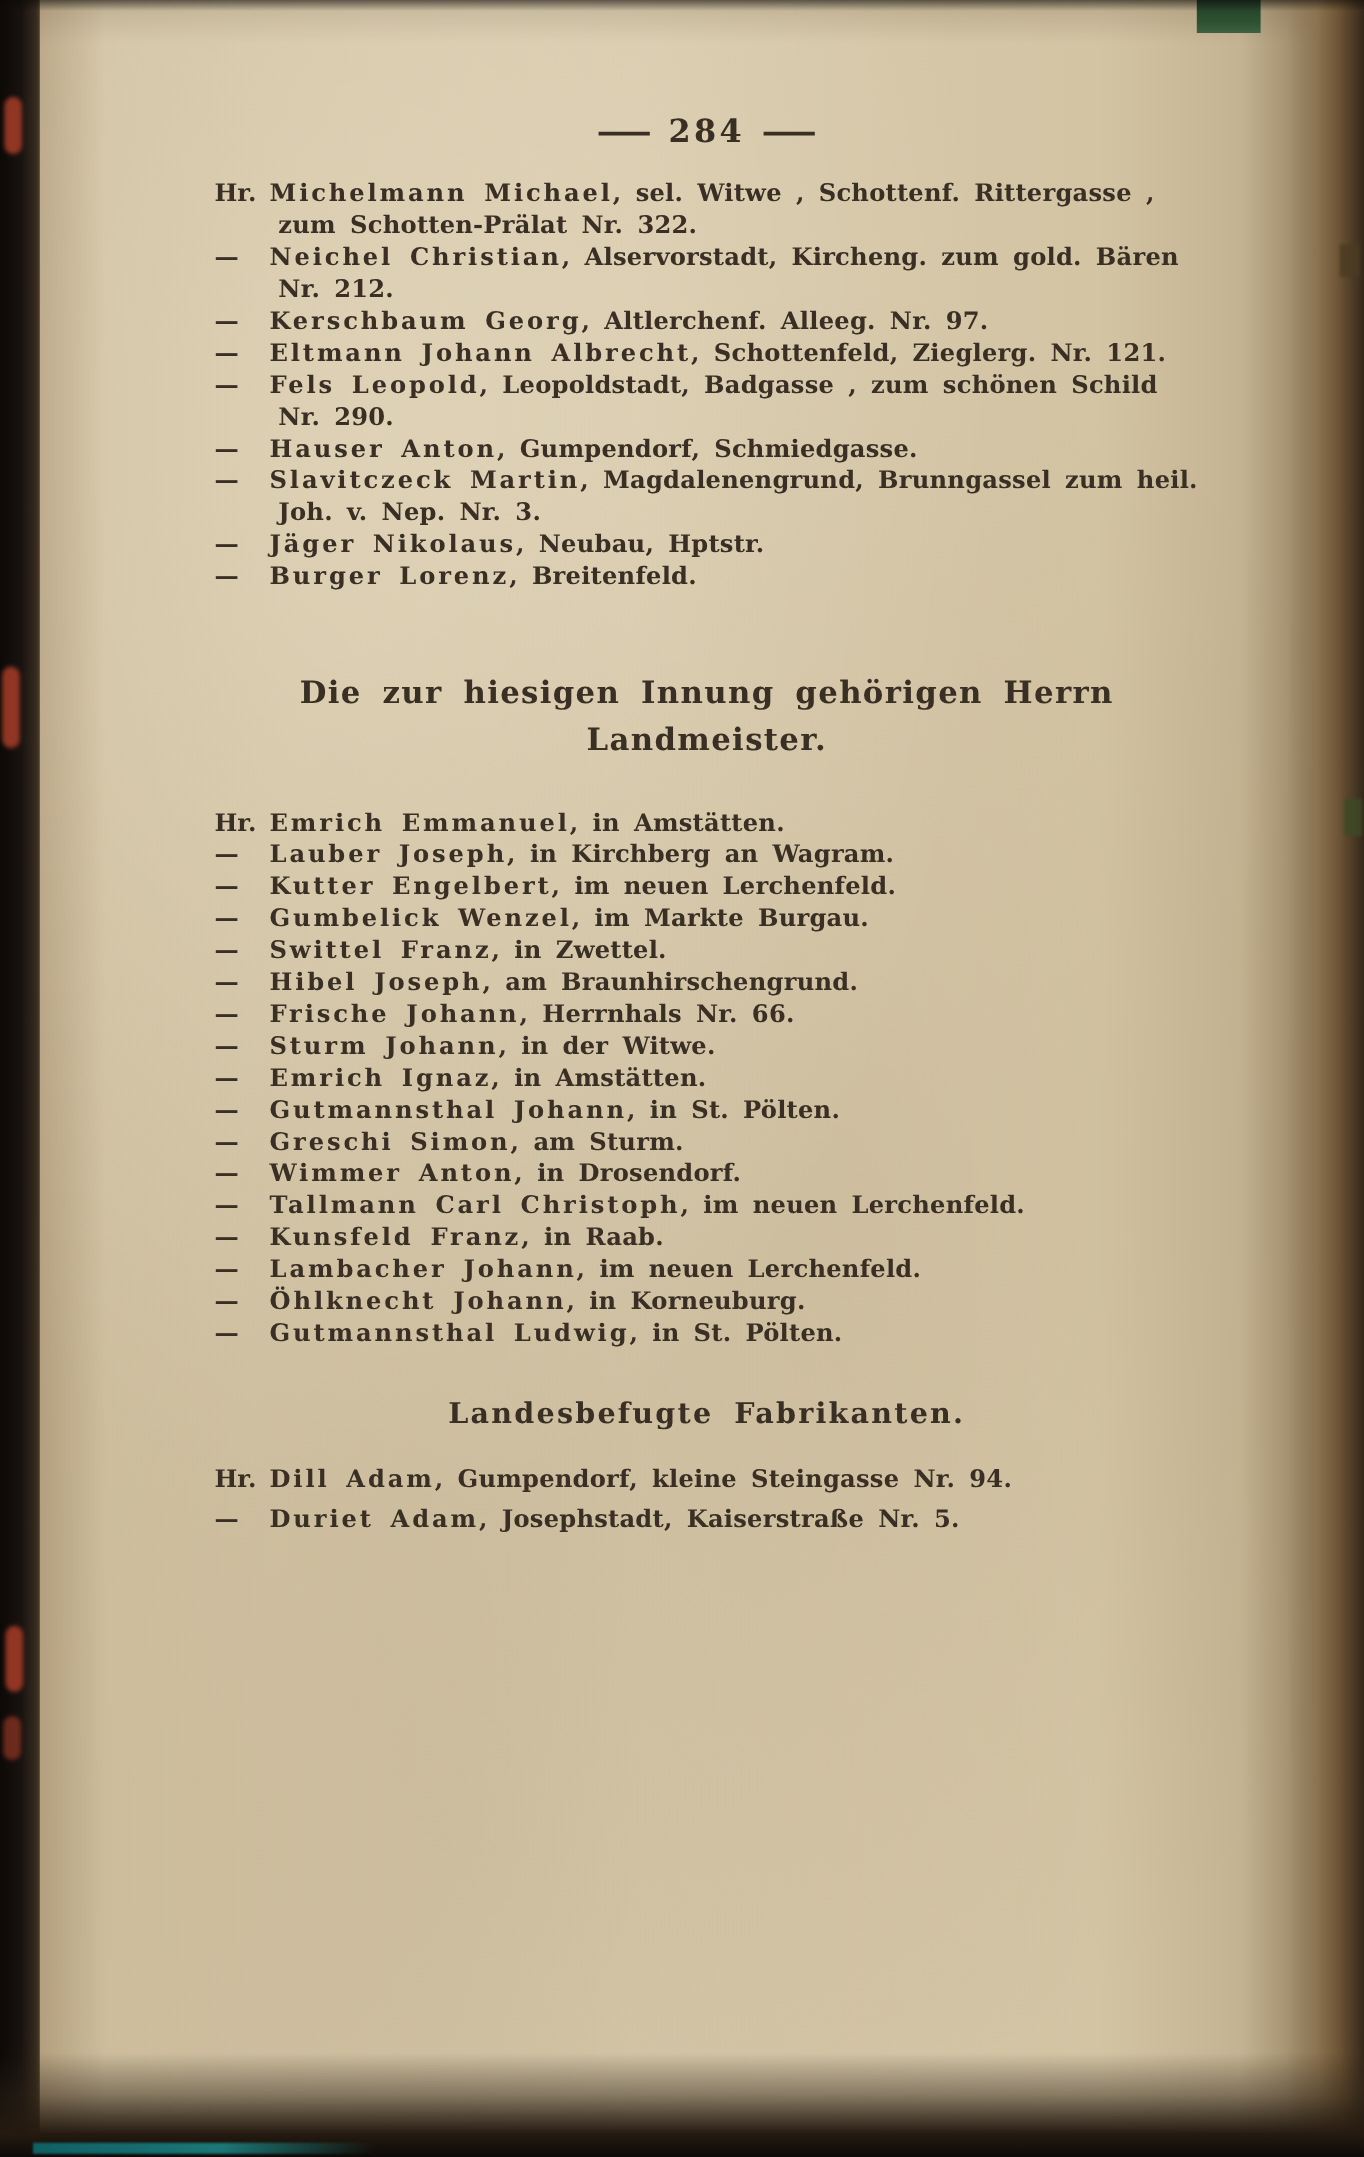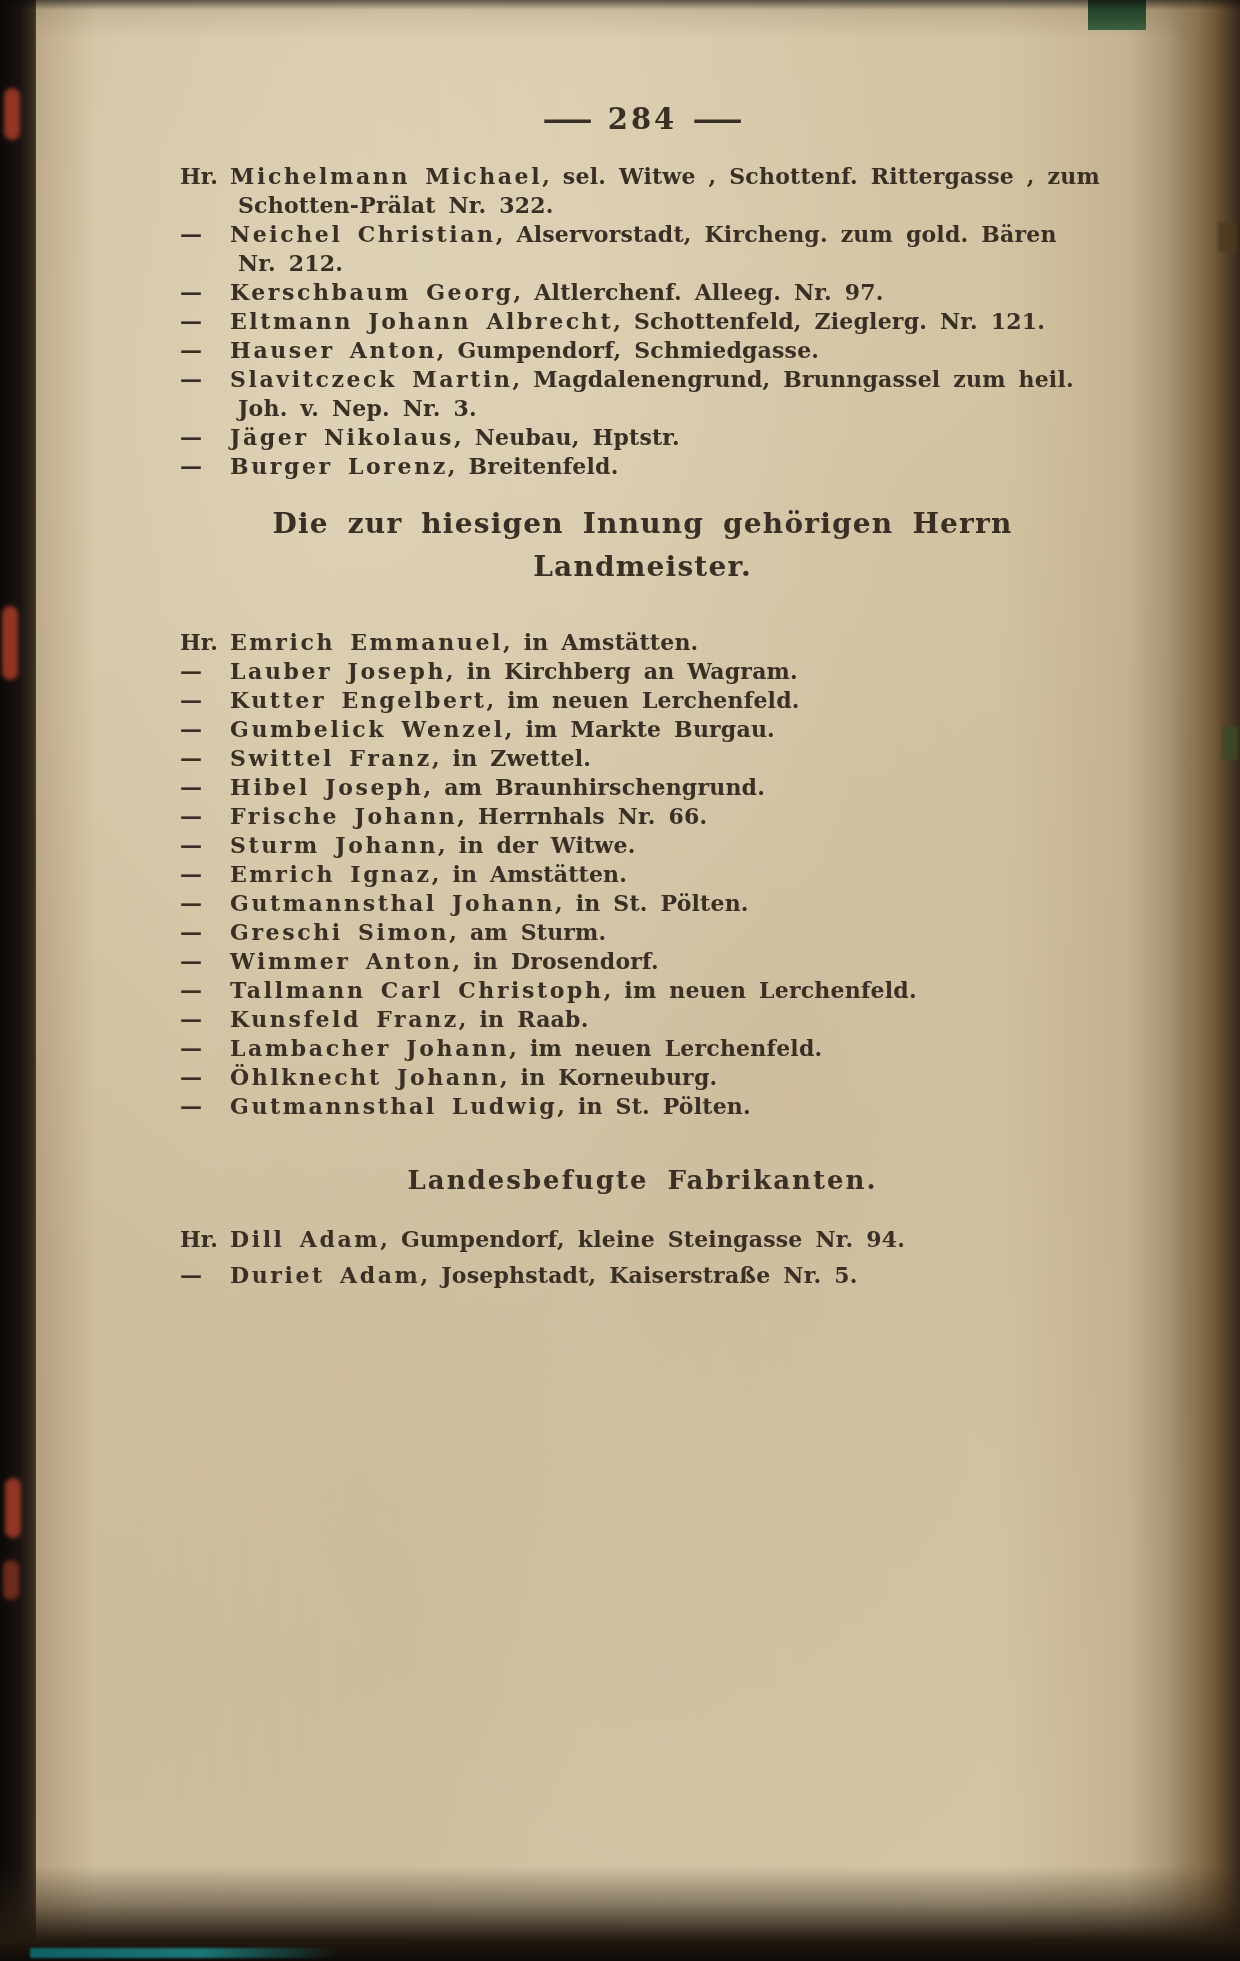--- a/index.html
+++ b/index.html
@@ -35,21 +35,21 @@
   }
   
   .pagenum {
     text-align: center;
     font-size: 29px;
     font-weight: bold;
     letter-spacing: 3px;
     margin: 0 0 26px 0;
   }
   .pagenum .dash { letter-spacing: 0; margin: 0 26px; transform: scaleX(1.8); display: inline-block; }
-  .entries { margin: 0; }
+  .entries { margin: 15px; }
   .entry {
     margin: 0;
     padding-left: 58px;
     text-indent: -58px;
     font-size: 22px;
     line-height: 29px;
     font-weight: bold;
     word-spacing: 5px;
   }
   #list3 .entry { line-height: 36px; }
@@ -57,21 +57,21 @@
   .pname { letter-spacing: 2.6px; }
   .rest  { letter-spacing: 0.2px; }
   .heading {
     text-align: center;
     font-size: 28px;
     font-weight: bold;
     letter-spacing: 1.2px;
     word-spacing: 8px;
     line-height: 34px;
   }
-  #heading-innung-1 { margin-top: 26px; }
+  #heading-innung-1 { margin-top: 74px; }
   #heading-innung-2 { margin-top: 9px; }
   #list2 { margin-top: 44px; }
   #heading-fabrikanten { margin-top: 42px; font-size: 26px; letter-spacing: 2px; }
   #list3 { margin-top: 24px; }
   
   .binding {
     position: absolute; left: 0; top: 0;
     width: 36px; height: 1961px;
     background: linear-gradient(90deg, #0c0907 0%, #191310 55%, #352a1f 90%, #4a3a29 100%);
   }
@@ -144,20 +144,21 @@
 
     <div class="pagenum">
       <span class="dash">—</span><span>284</span><span class="dash">—</span>
     </div>
 
     <div class="entries" id="list1">
         <p class="entry"><span class="prefix">Hr.</span><span class="pname">Michelmann Michael</span><span class="rest">, sel. Witwe , Schottenf. Rittergasse , zum Schotten-Prälat Nr. 322.</span></p>
         <p class="entry"><span class="prefix">—</span><span class="pname">Neichel Christian</span><span class="rest">, Alservorstadt, Kircheng. zum gold. Bären Nr. 212.</span></p>
         <p class="entry"><span class="prefix">—</span><span class="pname">Kerschbaum Georg</span><span class="rest">, Altlerchenf. Alleeg. Nr. 97.</span></p>
         <p class="entry"><span class="prefix">—</span><span class="pname">Eltmann Johann Albrecht</span><span class="rest">, Schottenfeld, Zieglerg. Nr. 121.</span></p>
+        <p class="entry"><span class="prefix">—</span><span class="pname">Fels Leopold</span><span class="rest">, Leopoldstadt, Badgasse , zum schönen Schild Nr. 290.</span></p>
         <p class="entry"><span class="prefix">—</span><span class="pname">Hauser Anton</span><span class="rest">, Gumpendorf, Schmiedgasse.</span></p>
         <p class="entry"><span class="prefix">—</span><span class="pname">Slavitczeck Martin</span><span class="rest">, Magdalenengrund, Brunngassel zum heil. Joh. v. Nep. Nr. 3.</span></p>
         <p class="entry"><span class="prefix">—</span><span class="pname">Jäger Nikolaus</span><span class="rest">, Neubau, Hptstr.</span></p>
         <p class="entry"><span class="prefix">—</span><span class="pname">Burger Lorenz</span><span class="rest">, Breitenfeld.</span></p>
       </div>
 
     <div class="heading" id="heading-innung-1">Die zur hiesigen Innung gehörigen Herrn</div>
     <div class="heading" id="heading-innung-2">Landmeister.</div>
 
     <div class="entries" id="list2">

